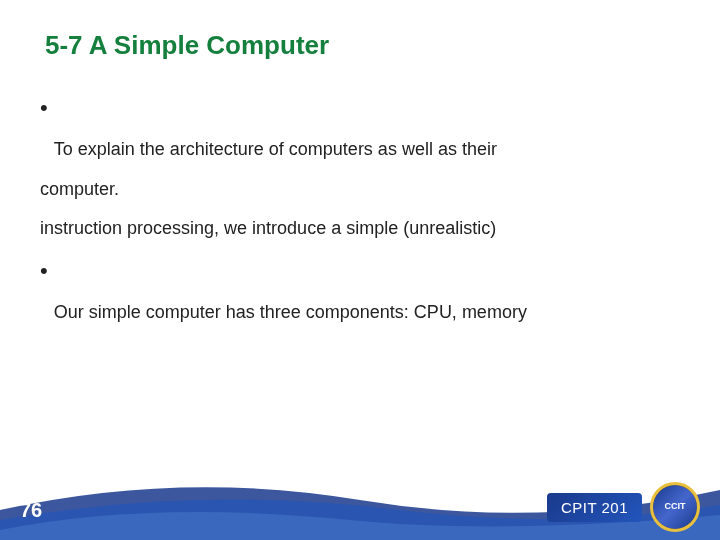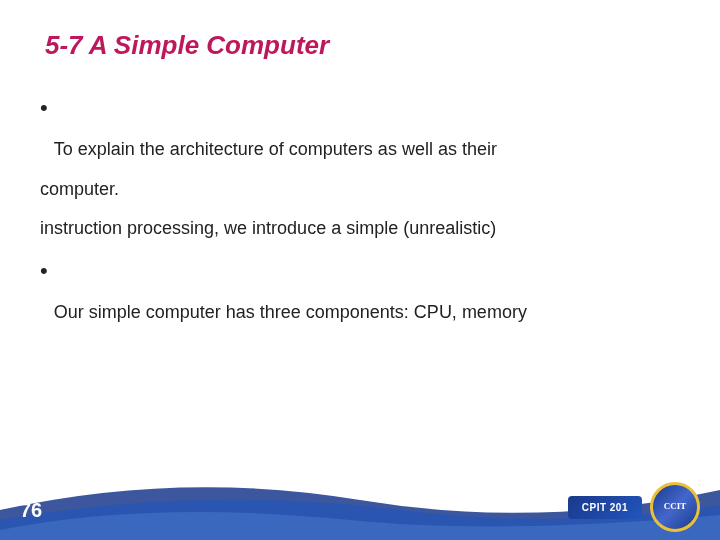--- a/index.html
+++ b/index.html
@@ -20,22 +20,21 @@
     .slide-container {
       width: 720px;
       height: 540px;
       background: #ffffff;
       position: relative;
       padding: 30px 40px 80px 40px;
     }
 
     .slide-title {
       font-size: 26px;
-      font-style: italic;
-      color: #be185d;
+      color: #15803d;
       font-weight: bold;
       margin-bottom: 30px;
       padding-left: 5px;
     }
 
     .slide-content {
       font-size: 18px;
       color: #222222;
       line-height: 1.65;
     }
@@ -96,39 +95,38 @@
       bottom: 8px;
       right: 20px;
       display: flex;
       align-items: center;
       z-index: 10;
     }
 
     .cpit-badge {
       background: linear-gradient(135deg, #1a3a8c, #2255bb);
       color: #ffffff;
-      font-size: 10px;
-      font-weight: bold;
+      font-size: 15px;
+      font-weight: normal;
       padding: 6px 14px;
       border-radius: 4px;
       letter-spacing: 0.5px;
     }
 
     .logo-circle {
       width: 50px;
       height: 50px;
       border-radius: 50%;
       background: radial-gradient(circle, #c8a020, #8b6010);
       border: 3px solid #e8c040;
       margin-left: 8px;
       display: flex;
       align-items: center;
       justify-content: center;
       overflow: hidden;
-      font-family: Liberation Serif, serif;
     }
 
     .logo-inner {
       width: 44px;
       height: 44px;
       border-radius: 50%;
       background: linear-gradient(135deg, #1a3a8c 0%, #4466cc 50%, #1a3a8c 100%);
       display: flex;
       align-items: center;
       justify-content: center;

